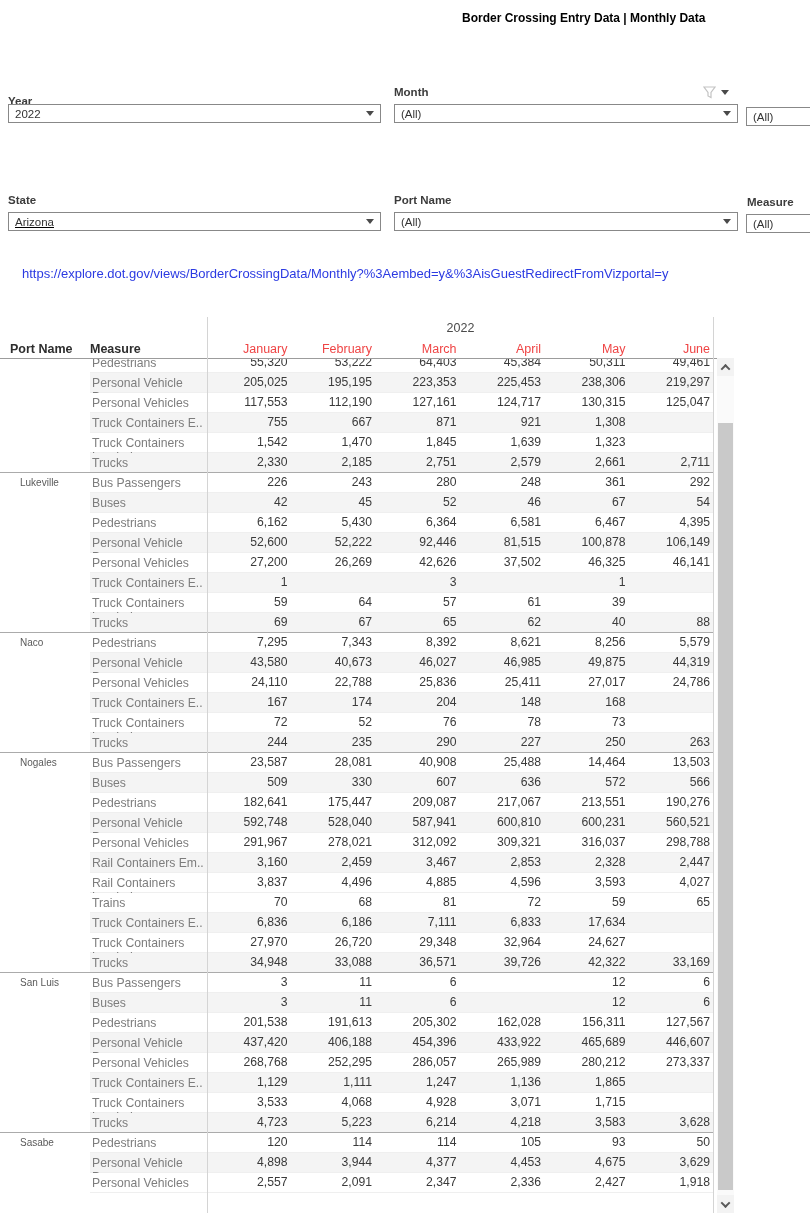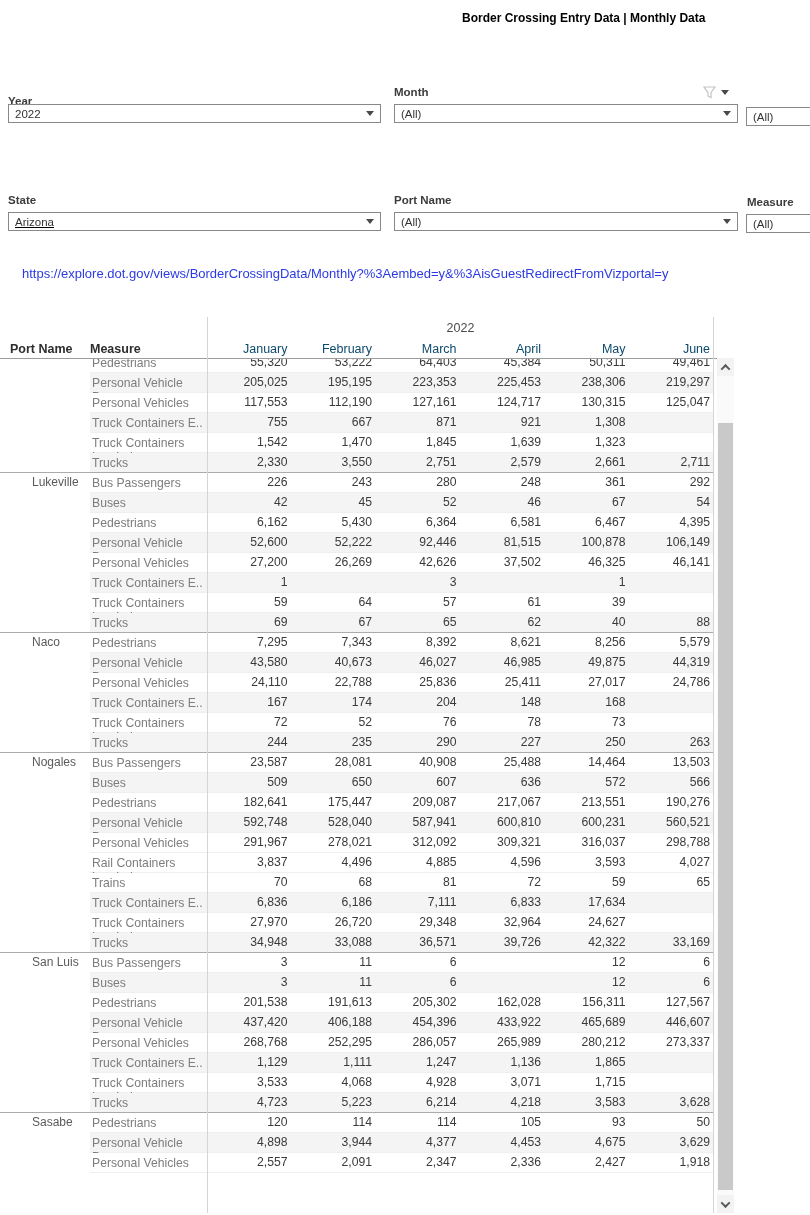--- a/index.html
+++ b/index.html
@@ -21,32 +21,32 @@
 
   
   .url-link { left:22px; top:266px; font-size:13px; color:#2b3ae2; white-space:nowrap; cursor:pointer; }
 
   
   .thead { left:0; top:317px; width:734px; height:41px; }
   .year-hdr { position:absolute; left:207px; top:4px; width:507px; text-align:center;
               font-size:12.5px; color:#4a4a4a; }
   .colhdr { position:absolute; top:25px; font-size:12.5px; font-weight:bold; color:#2e2e2e; }
   .months-row { position:absolute; left:207px; top:25px; width:507px; display:flex; }
-  .month-cell { flex:0 0 84.5px; text-align:right; padding-right:4px; font-size:12.5px; color:#0c4a6e; }
+  .month-cell { flex:0 0 84.5px; text-align:right; padding-right:4px; font-size:12.5px; color:#ef4444; }
   .hdr-underline { left:0; top:358px; width:734px; height:1px; background:#9c9c9c; }
   .vline { width:1px; top:317px; height:896px; background:#d4d4d4; z-index:5; }
 
   
   .tbody { left:0; top:359px; width:717px; height:856px; overflow:hidden; }
   .port-section { position:relative; width:714px; box-shadow:0 -1px 0 0 #ababab; }
   .port-section:first-child { box-shadow:none; }
   .tbody .port-section:first-child .row:first-child { margin-top:-6px; }
   .row { display:flex; height:20px; width:714px; }
   .cell { height:20px; }
-  .cell-port { flex:0 0 90px; padding-left:32px; font-size:12px; color:#5a5a5a;
+  .cell-port { flex:0 0 90px; padding-left:20px; font-size:10px; color:#5a5a5a;
                line-height:19px; white-space:nowrap; background:#fff; }
   .cell-measure { flex:0 0 117px; padding-left:2px; font-size:12.2px; color:#7d7d7d;
                   overflow:hidden; box-shadow:inset 0 -1px 0 #efefef; }
   .cell-measure .m1 { line-height:14px; margin-top:3px; white-space:nowrap; }
   .cell-measure .m2 { line-height:14px; white-space:nowrap; }
   .cell-val { flex:0 0 84.5px; text-align:right; padding-right:4px; font-size:12.2px; color:#3a3a3a;
               line-height:19px; white-space:nowrap; box-shadow:inset 0 -1px 0 #efefef; }
   .row.banded .cell-measure, .row.banded .cell-val { background:#f4f4f4; }
 
   
@@ -187,21 +187,21 @@
         <div class="cell cell-val">1,639</div>
         <div class="cell cell-val">1,323</div>
         <div class="cell cell-val"></div>
       </div>
       <div class="row banded">
         <div class="cell cell-port"></div>
         <div class="cell cell-measure">
           <div class="m1">Trucks</div>
         </div>
         <div class="cell cell-val">2,330</div>
-        <div class="cell cell-val">3,550</div>
+        <div class="cell cell-val">2,185</div>
         <div class="cell cell-val">2,751</div>
         <div class="cell cell-val">2,579</div>
         <div class="cell cell-val">2,661</div>
         <div class="cell cell-val">2,711</div>
       </div>
     </div>
     <div class="port-section">
       <div class="row">
         <div class="cell cell-port">Lukeville</div>
         <div class="cell cell-measure">
@@ -389,21 +389,21 @@
         <div class="cell cell-val">25,488</div>
         <div class="cell cell-val">14,464</div>
         <div class="cell cell-val">13,503</div>
       </div>
       <div class="row banded">
         <div class="cell cell-port"></div>
         <div class="cell cell-measure">
           <div class="m1">Buses</div>
         </div>
         <div class="cell cell-val">509</div>
-        <div class="cell cell-val">650</div>
+        <div class="cell cell-val">330</div>
         <div class="cell cell-val">607</div>
         <div class="cell cell-val">636</div>
         <div class="cell cell-val">572</div>
         <div class="cell cell-val">566</div>
       </div>
       <div class="row">
         <div class="cell cell-port"></div>
         <div class="cell cell-measure">
           <div class="m1">Pedestrians</div>
         </div>
@@ -431,20 +431,32 @@
         <div class="cell cell-port"></div>
         <div class="cell cell-measure">
           <div class="m1">Personal Vehicles</div>
         </div>
         <div class="cell cell-val">291,967</div>
         <div class="cell cell-val">278,021</div>
         <div class="cell cell-val">312,092</div>
         <div class="cell cell-val">309,321</div>
         <div class="cell cell-val">316,037</div>
         <div class="cell cell-val">298,788</div>
+      </div>
+      <div class="row banded">
+        <div class="cell cell-port"></div>
+        <div class="cell cell-measure">
+          <div class="m1">Rail Containers Em..</div>
+        </div>
+        <div class="cell cell-val">3,160</div>
+        <div class="cell cell-val">2,459</div>
+        <div class="cell cell-val">3,467</div>
+        <div class="cell cell-val">2,853</div>
+        <div class="cell cell-val">2,328</div>
+        <div class="cell cell-val">2,447</div>
       </div>
       <div class="row">
         <div class="cell cell-port"></div>
         <div class="cell cell-measure">
           <div class="m1">Rail Containers</div>
           <div class="m2">Loaded</div>
         </div>
         <div class="cell cell-val">3,837</div>
         <div class="cell cell-val">4,496</div>
         <div class="cell cell-val">4,885</div>

